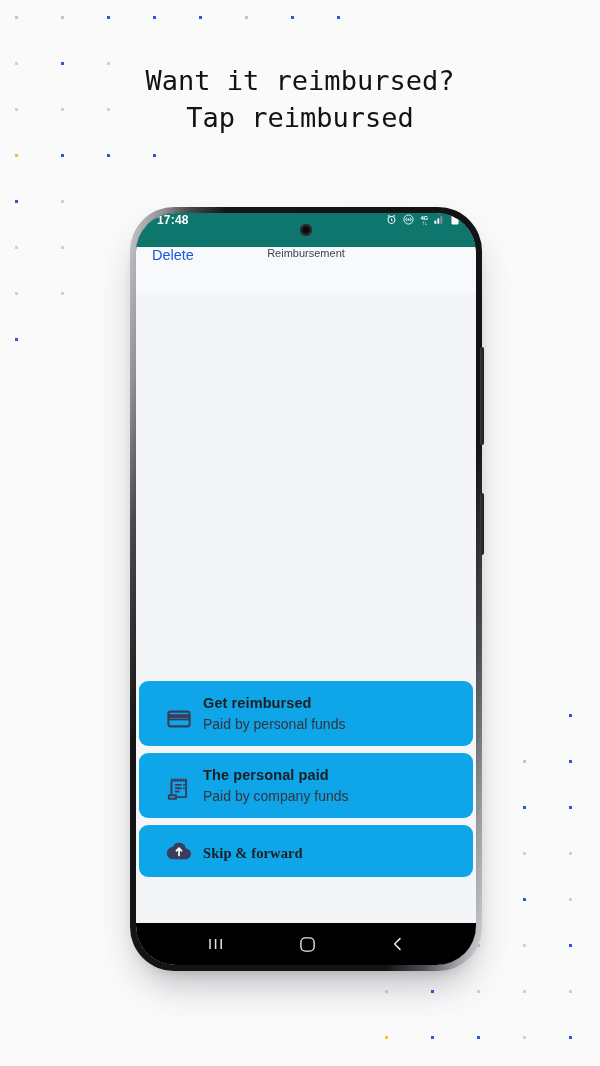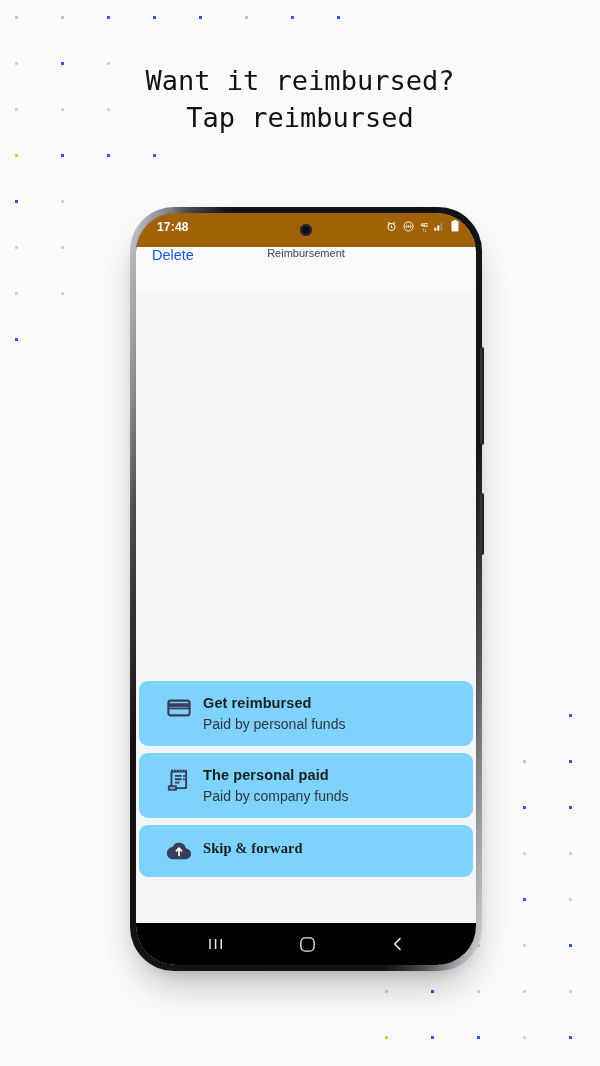--- a/index.html
+++ b/index.html
@@ -76,23 +76,23 @@
     width:340px; height:752px;
     border-radius:39px;
     overflow:hidden;
     background:#f4f5f7;
     display:flex; flex-direction:column;
   }
 
   
   .statusbar {
     height:34px; flex:0 0 34px;
-    background:#a16207;
+    background:#0f766e;
     color:#fff;
-    display:flex; align-items:center;
+    display:flex; align-items:flex-start;
     padding:0 17px 6px 21px;
     position:relative;
     font-size:11.5px;
   }
   .status-time { font-weight:600; letter-spacing:.2px; font-size:12px; }
   .status-icons {
     margin-left:auto;
     display:flex; align-items:center; gap:6px;
   }
   .camera-hole {
@@ -134,24 +134,24 @@
   
   .app-body {
     flex:1 1 auto;
     background:#f4f5f7;
     display:flex; flex-direction:column;
     justify-content:flex-end;
     padding-bottom:46px;
   }
   .card-list { padding:0 2px; }
   .card {
-    background:#7dd3fc;
+    background:#0ea5e9;
     border-radius:9px;
     margin:0 1px 7px 1px;
-    display:flex; align-items:flex-start;
+    display:flex; align-items:flex-end;
     padding:14px 16px;
     min-height:56px;
   }
   .card:last-child { margin-bottom:0; }
   .card-icon {
     flex:0 0 48px;
     display:flex; align-items:center; justify-content:center;
     color:#3a3c5c;
   }
   .card-text { display:flex; flex-direction:column; gap:5px; }

